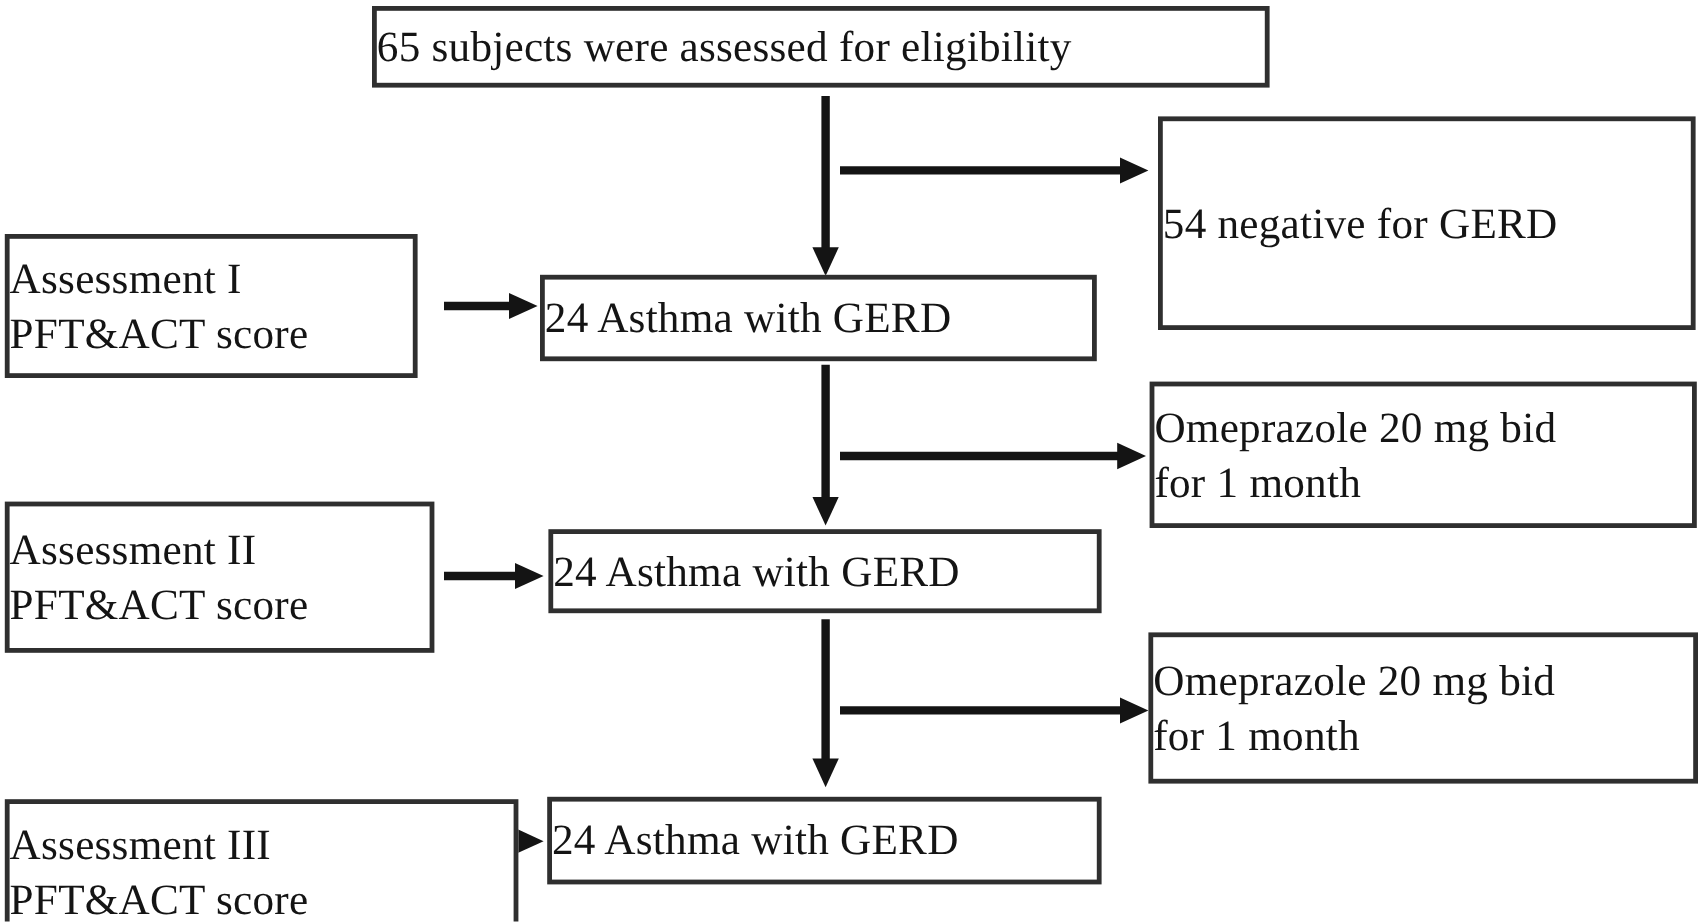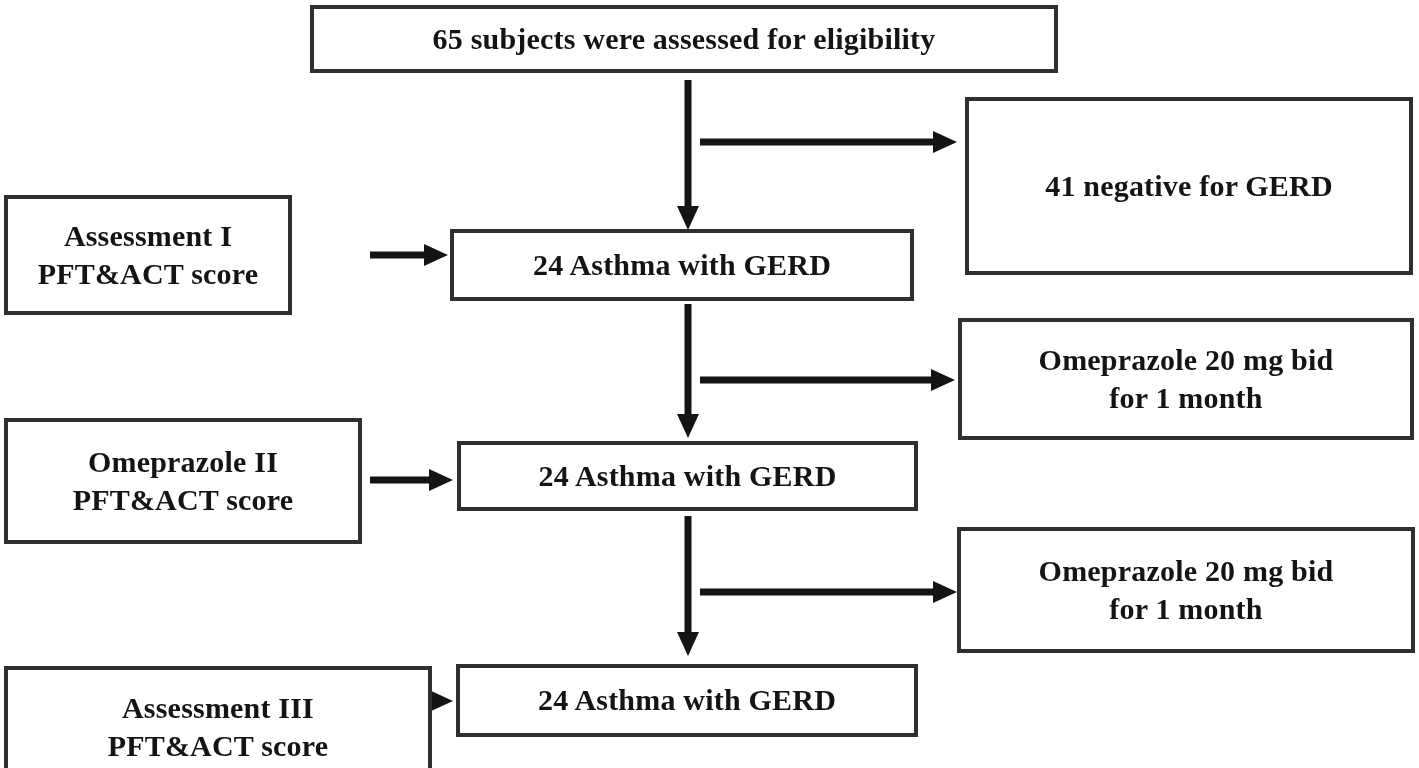--- a/index.html
+++ b/index.html
@@ -8,23 +8,23 @@
   html,body{margin:0;padding:0;}
   body{
     width:1419px;height:768px;background:var(--bg);
     font-family:"Liberation Serif","DejaVu Serif",serif;
     overflow:hidden;
   }
   #canvas{position:relative;width:1419px;height:768px;background:var(--bg);}
   .box{
     position:absolute;box-sizing:border-box;
     border:4px solid var(--border);background:var(--bg);
-    display:flex;flex-direction:column;align-items:center;justify-content:center;
-    text-align:center;font-weight:bold;color:var(--text);
-    font-size:30px;line-height:1.28;letter-spacing:0.2px;
+    display:flex;flex-direction:column;align-items:flex-start;justify-content:center;
+    text-align:center;font-weight:normal;color:var(--text);
+    font-size:36px;line-height:1.28;letter-spacing:0.2px;
   }
   .box span{display:block;white-space:nowrap;}
   #arrows{position:absolute;left:0;top:0;width:1419px;height:768px;pointer-events:none;}
   #arrows line{stroke:var(--arrow);stroke-width:7;}
   #arrows marker path{fill:var(--arrow);}
 </style>
 </head>
 <body>
 
 <div id="canvas">
@@ -44,39 +44,39 @@
     <line x1="688" y1="516" x2="688" y2="634" marker-end="url(#ah)"></line>
     <line x1="700" y1="592" x2="935" y2="592" marker-end="url(#ah)"></line>
     <line x1="370" y1="701" x2="431" y2="701" marker-end="url(#ah)"></line>
   </svg>
 
   <div class="box" style="left:310px;top:5px;width:748px;height:68px;">
     <span>65 subjects were assessed for eligibility</span>
   </div>
 
   <div class="box" style="left:965px;top:97px;width:448px;height:178px;">
-    <span>41 negative for GERD</span>
+    <span>54 negative for GERD</span>
   </div>
 
-  <div class="box" style="left:4px;top:195px;width:288px;height:120px;">
+  <div class="box" style="left:4px;top:195px;width:344px;height:120px;">
     <span>Assessment I</span>
     <span>PFT&amp;ACT score</span>
   </div>
 
   <div class="box" style="left:450px;top:229px;width:464px;height:72px;">
     <span>24 Asthma with GERD</span>
   </div>
 
   <div class="box" style="left:958px;top:318px;width:456px;height:122px;">
     <span>Omeprazole 20 mg bid</span>
     <span>for 1 month</span>
   </div>
 
   <div class="box" style="left:4px;top:418px;width:358px;height:126px;">
-    <span>Omeprazole II</span>
+    <span>Assessment II</span>
     <span>PFT&amp;ACT score</span>
   </div>
 
   <div class="box" style="left:457px;top:441px;width:461px;height:70px;">
     <span>24 Asthma with GERD</span>
   </div>
 
   <div class="box" style="left:957px;top:527px;width:458px;height:126px;">
     <span>Omeprazole 20 mg bid</span>
     <span>for 1 month</span>

